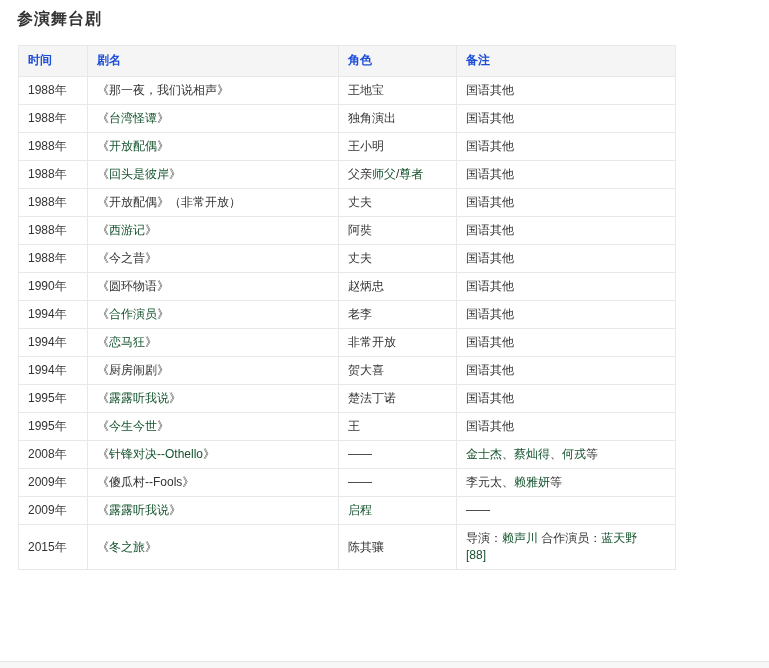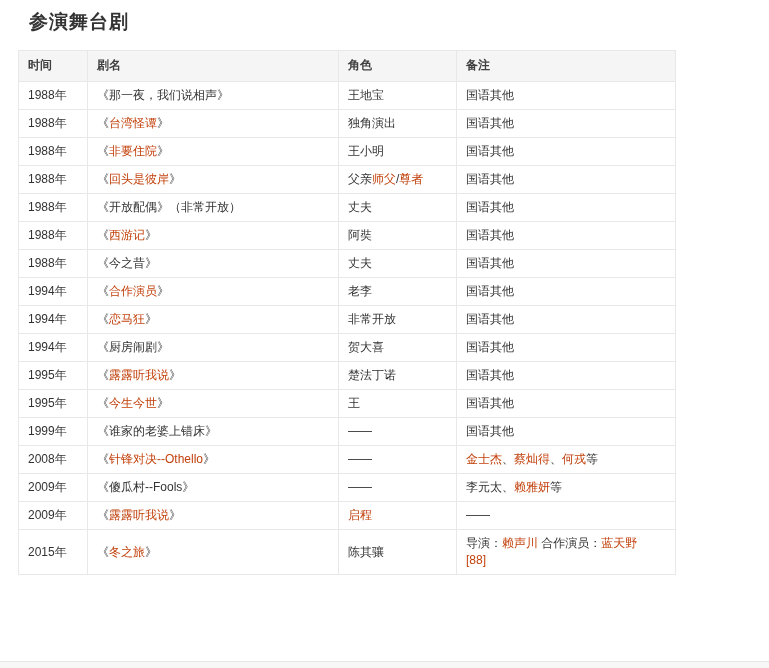--- a/index.html
+++ b/index.html
@@ -7,24 +7,24 @@
     margin: 0; padding: 0;
     background: #ffffff;
     width: 769px; height: 668px;
     overflow: hidden;
     font-family: "Liberation Sans", "DejaVu Sans", sans-serif;
     font-size: 12px;
     color: #333333;
   }
   .content { padding: 9px 0 0 17px; }
   .section-title {
-    font-size: 19px;
+    font-size: 16px;
     font-weight: 700;
     color: #333333;
-    margin: 0 0 15px 12px;
+    margin: 0 0 15px 0;
     letter-spacing: 1px;
   }
   table.plays {
     border-collapse: collapse;
     table-layout: fixed;
     width: 657px;
     margin-left: 1px;
   }
   table.plays col.c-time  { width: 69px; }
   table.plays col.c-title { width: 251px; }
@@ -35,26 +35,26 @@
     text-align: left;
     vertical-align: middle;
     padding: 6px 8px 6px 9px;
     line-height: 15px;
     overflow: hidden;
     white-space: normal;
   }
   table.plays th {
     background: #f5f5f5;
     font-weight: 700;
-    color: #404040;
+    color: #1d4ed8;
     padding-top: 7px;
     padding-bottom: 8px;
   }
   a.lnk {
-    color: #c2410c;
+    color: #14532d;
     text-decoration: none;
     cursor: pointer;
   }
   .plain { color: #333333; }
   .note-line2 { margin-top: 2px; }
   .section-divider {
     position: absolute;
     left: 0; bottom: 0;
     width: 769px; height: 7px;
     background: #f7f7f8;
@@ -90,21 +90,21 @@
           <td><span class="plain">国语其他</span></td>
         </tr>
         <tr>
           <td><span class="plain">1988年</span></td>
           <td><span class="plain">《</span><a class="lnk">台湾怪谭</a><span class="plain">》</span></td>
           <td><span class="plain">独角演出</span></td>
           <td><span class="plain">国语其他</span></td>
         </tr>
         <tr>
           <td><span class="plain">1988年</span></td>
-          <td><span class="plain">《</span><a class="lnk">非要住院</a><span class="plain">》</span></td>
+          <td><span class="plain">《</span><a class="lnk">开放配偶</a><span class="plain">》</span></td>
           <td><span class="plain">王小明</span></td>
           <td><span class="plain">国语其他</span></td>
         </tr>
         <tr>
           <td><span class="plain">1988年</span></td>
           <td><span class="plain">《</span><a class="lnk">回头是彼岸</a><span class="plain">》</span></td>
           <td><span class="plain">父亲</span><a class="lnk">师父</a><span class="plain">/</span><a class="lnk">尊者</a></td>
           <td><span class="plain">国语其他</span></td>
         </tr>
         <tr>
@@ -116,20 +116,26 @@
         <tr>
           <td><span class="plain">1988年</span></td>
           <td><span class="plain">《</span><a class="lnk">西游记</a><span class="plain">》</span></td>
           <td><span class="plain">阿奘</span></td>
           <td><span class="plain">国语其他</span></td>
         </tr>
         <tr>
           <td><span class="plain">1988年</span></td>
           <td><span class="plain">《今之昔》</span></td>
           <td><span class="plain">丈夫</span></td>
+          <td><span class="plain">国语其他</span></td>
+        </tr>
+        <tr>
+          <td><span class="plain">1990年</span></td>
+          <td><span class="plain">《圆环物语》</span></td>
+          <td><span class="plain">赵炳忠</span></td>
           <td><span class="plain">国语其他</span></td>
         </tr>
         <tr>
           <td><span class="plain">1994年</span></td>
           <td><span class="plain">《</span><a class="lnk">合作演员</a><span class="plain">》</span></td>
           <td><span class="plain">老李</span></td>
           <td><span class="plain">国语其他</span></td>
         </tr>
         <tr>
           <td><span class="plain">1994年</span></td>
@@ -149,26 +155,20 @@
           <td><span class="plain">楚法丁诺</span></td>
           <td><span class="plain">国语其他</span></td>
         </tr>
         <tr>
           <td><span class="plain">1995年</span></td>
           <td><span class="plain">《</span><a class="lnk">今生今世</a><span class="plain">》</span></td>
           <td><span class="plain">王</span></td>
           <td><span class="plain">国语其他</span></td>
         </tr>
         <tr>
-          <td><span class="plain">1999年</span></td>
-          <td><span class="plain">《谁家的老婆上错床》</span></td>
-          <td><span class="plain">——</span></td>
-          <td><span class="plain">国语其他</span></td>
-        </tr>
-        <tr>
           <td><span class="plain">2008年</span></td>
           <td><span class="plain">《</span><a class="lnk">针锋对决--Othello</a><span class="plain">》</span></td>
           <td><span class="plain">——</span></td>
           <td><a class="lnk">金士杰</a><span class="plain">、</span><a class="lnk">蔡灿得</a><span class="plain">、</span><a class="lnk">何戎</a><span class="plain">等</span></td>
         </tr>
         <tr>
           <td><span class="plain">2009年</span></td>
           <td><span class="plain">《傻瓜村--Fools》</span></td>
           <td><span class="plain">——</span></td>
           <td><span class="plain">李元太、</span><a class="lnk">赖雅妍</a><span class="plain">等</span></td>

